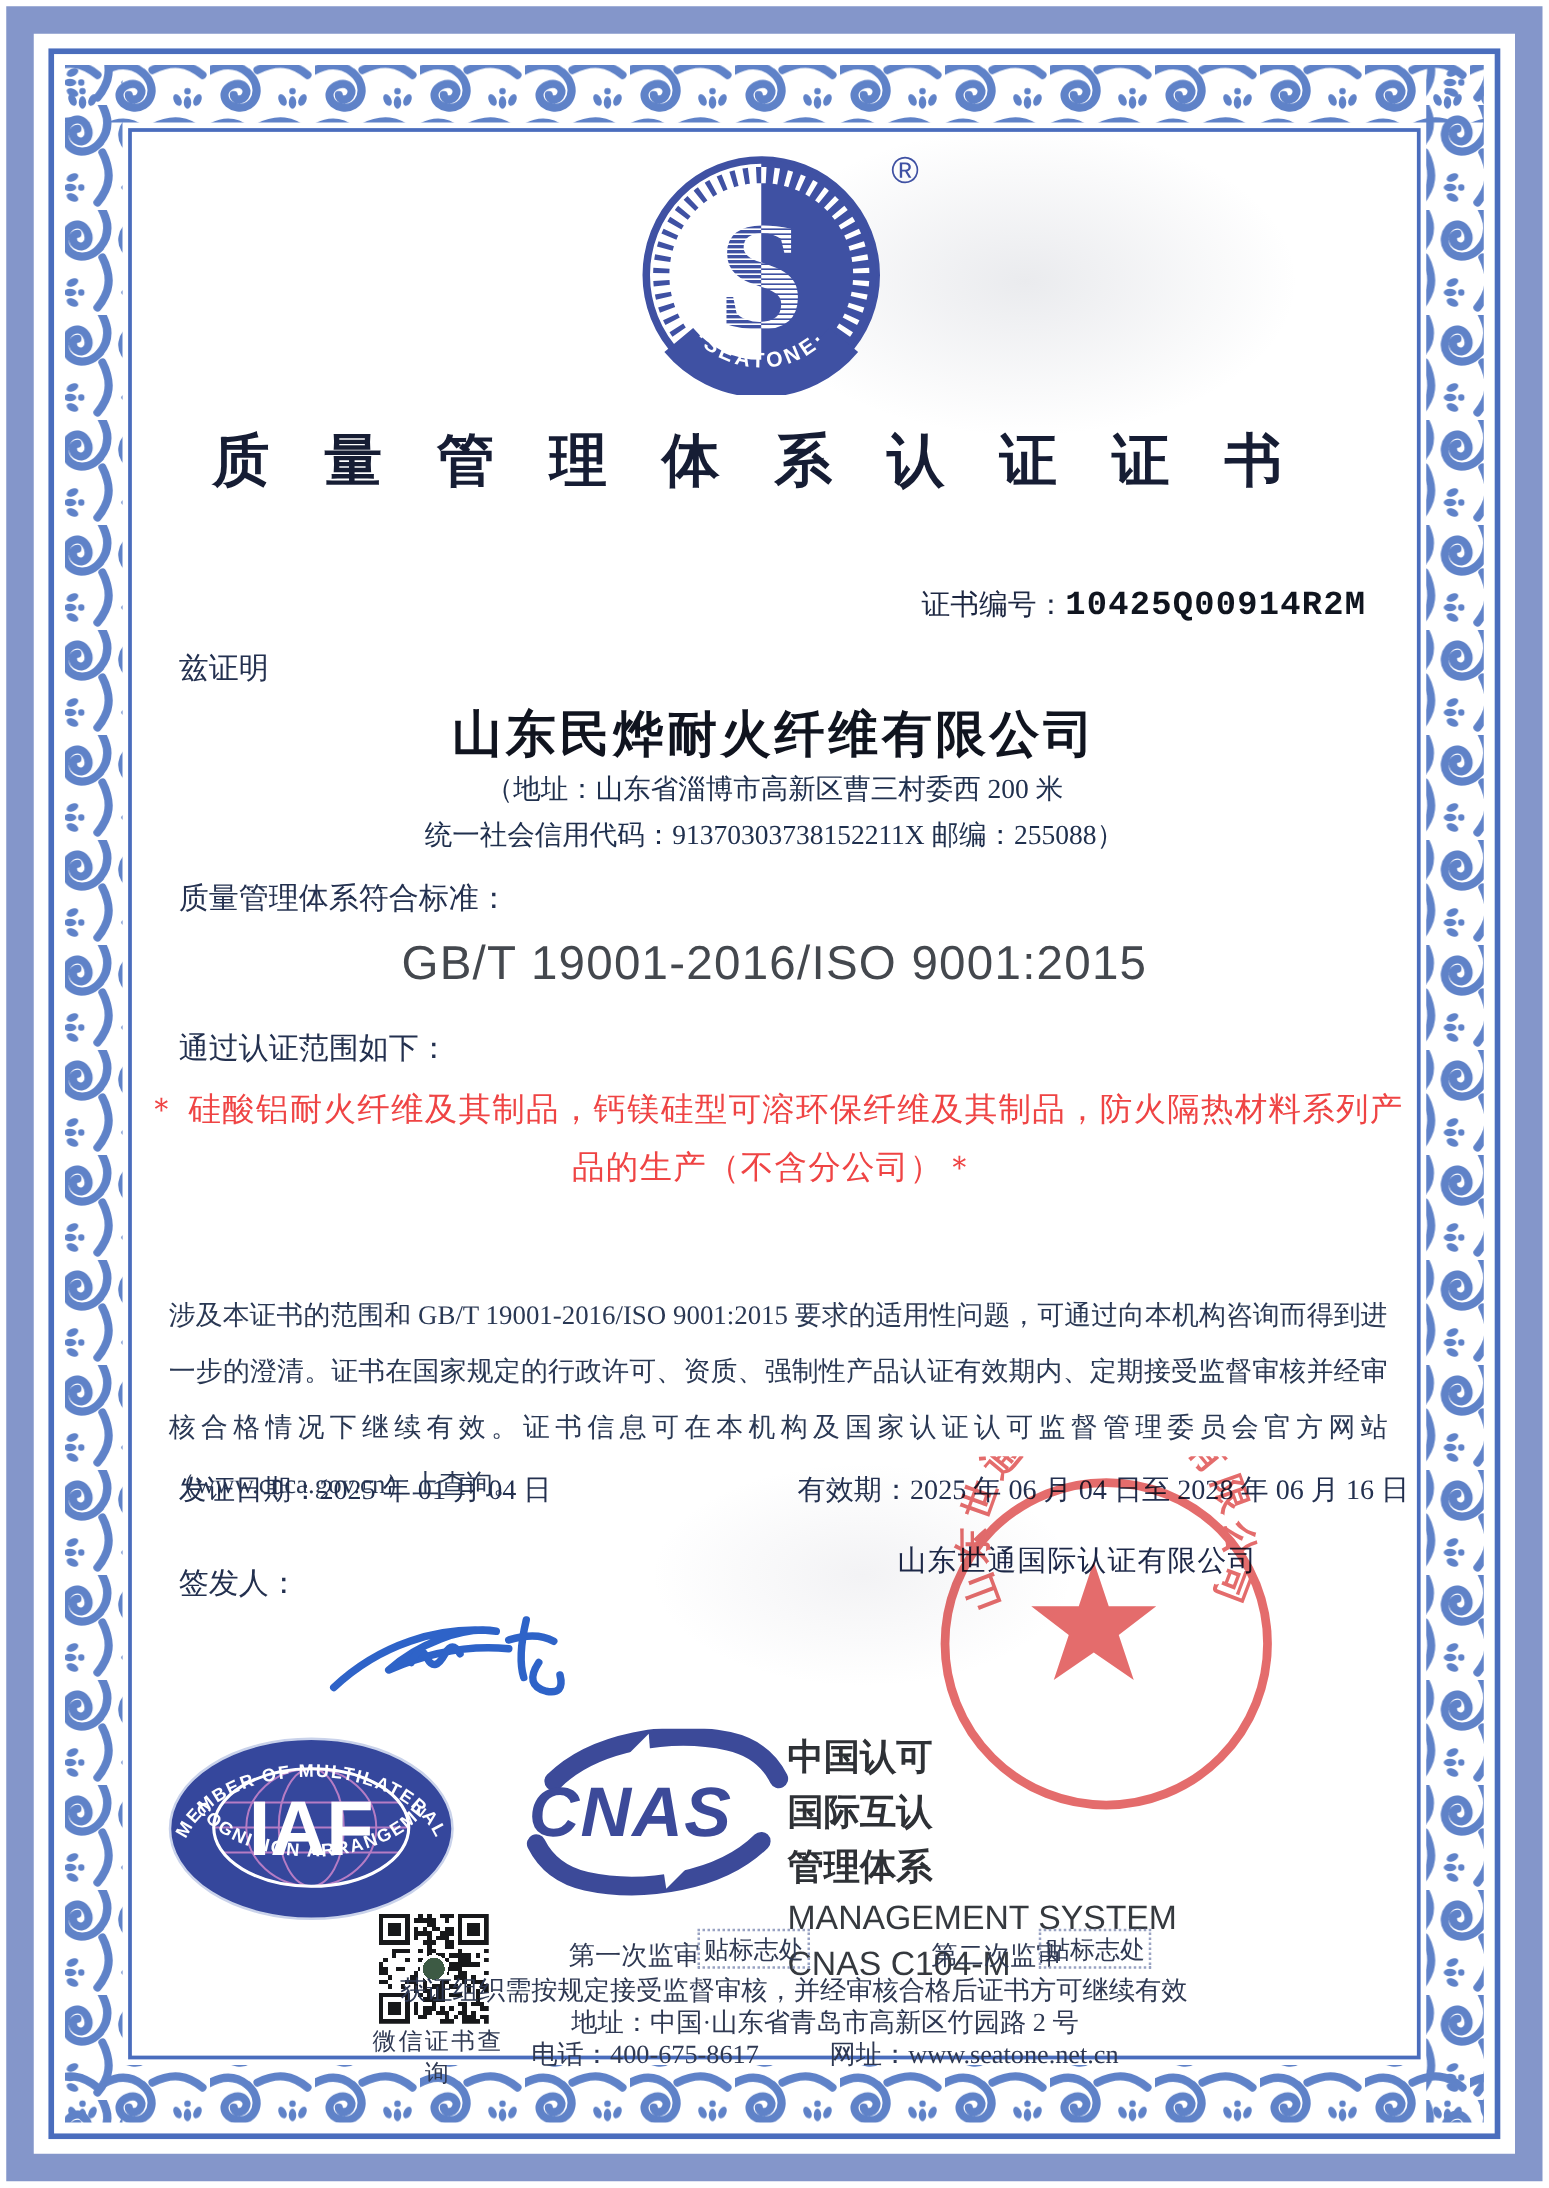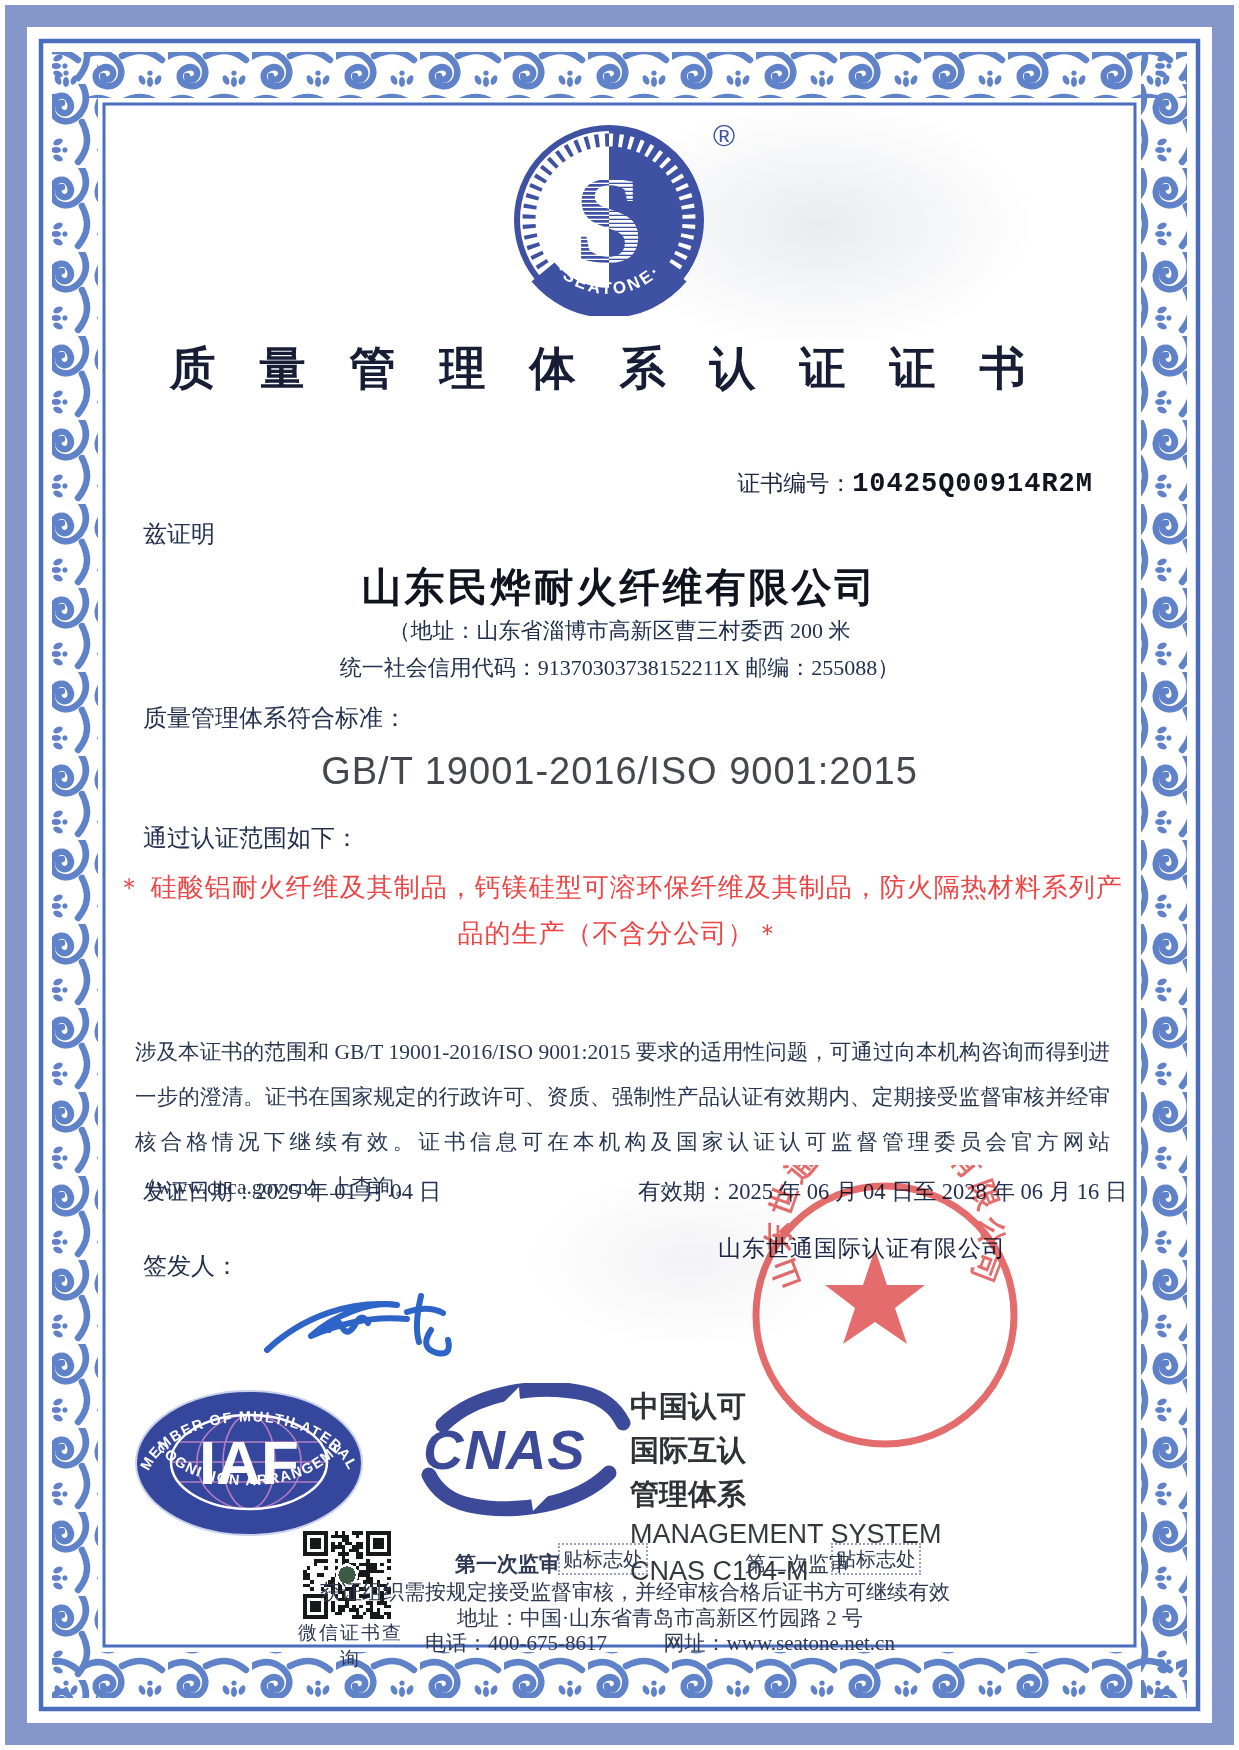--- a/index.html
+++ b/index.html
@@ -394,21 +394,21 @@
         <rect x="63.36" y="0" width="24.64" height="24.64" fill="#17181a"></rect>
         <rect x="66.88" y="3.52" width="17.6" height="17.6" fill="#fff"></rect>
         <rect x="70.4" y="7.04" width="10.56" height="10.56" fill="#17181a"></rect>
         <rect x="0" y="63.36" width="24.64" height="24.64" fill="#17181a"></rect>
         <rect x="3.52" y="66.88" width="17.6" height="17.6" fill="#fff"></rect>
         <rect x="7.04" y="70.4" width="10.56" height="10.56" fill="#17181a"></rect>
         <circle cx="44" cy="44" r="10" fill="#3d5a44" stroke="#ffffff" stroke-width="2.5"></circle>
       </svg></div>
   <div class="abs qr-caption" style="left:288px;top:1620px;width:125px;">微信证书查询</div>
 
-  <div class="abs foot-small" style="left:455px;top:1550px;font-weight:bold;">第一次监审</div>
+  <div class="abs foot-small" style="left:455px;top:1550px;">第一次监审</div>
   <div class="abs dotted-box" style="left:558px;top:1543px;">
     <span>贴标志处</span>
   </div>
   <div class="abs foot-small" style="left:745px;top:1550px;">第二次监审</div>
   <div class="abs dotted-box" style="left:831px;top:1543px;">
     <span>贴标志处</span>
   </div>
 
   <div class="abs foot-small" style="left:240px;top:1578px;width:790px;text-align:center;">获证组织需按规定接受监督审核，并经审核合格后证书方可继续有效</div>
   <div class="abs foot-small" style="left:300px;top:1604px;width:720px;text-align:center;">地址：中国·山东省青岛市高新区竹园路 2 号</div>

